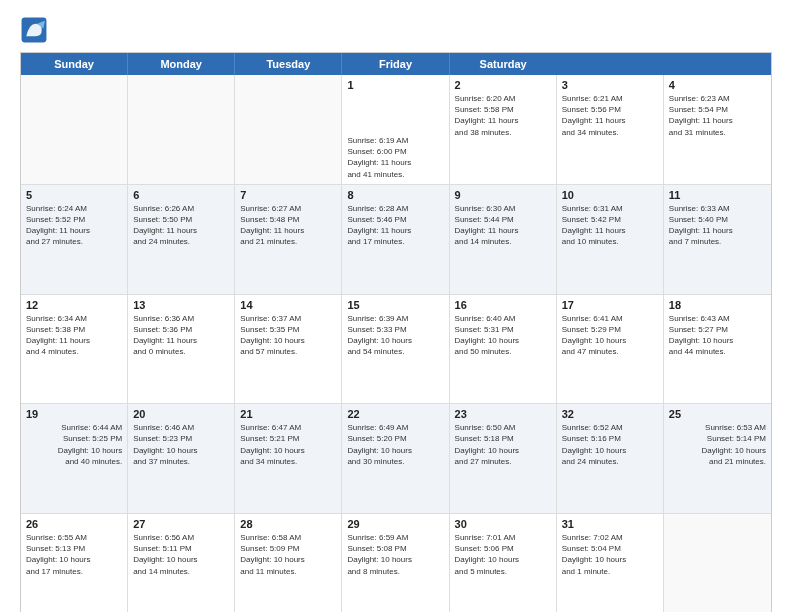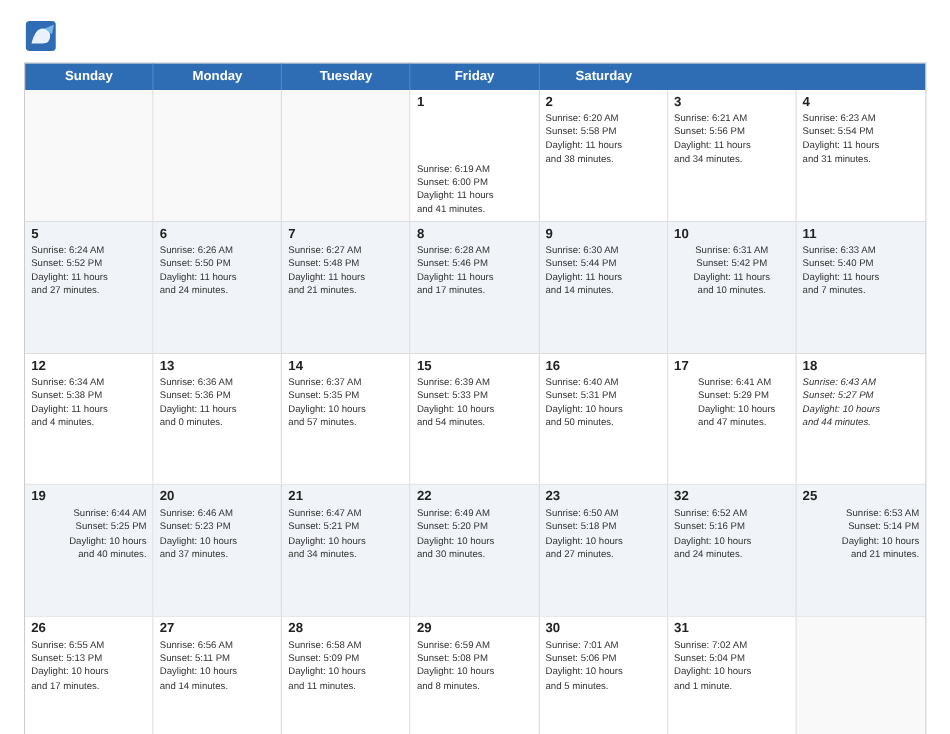--- a/index.html
+++ b/index.html
@@ -205,21 +205,21 @@
           </div>
           <div class="calendar-cell alt-row">
             <div class="cell-date">9</div>
             <div class="cell-info" style="white-space: pre-line;">Sunrise: 6:30 AM
 Sunset: 5:44 PM
 Daylight: 11 hours
 and 14 minutes.</div>
           </div>
           <div class="calendar-cell alt-row">
             <div class="cell-date">10</div>
-            <div class="cell-info" style="white-space: pre-line; text-align: center;">Sunrise: 6:31 AM
+            <div class="cell-info" style="white-space: pre-line;">Sunrise: 6:31 AM
 Sunset: 5:42 PM
 Daylight: 11 hours
 and 10 minutes.</div>
           </div>
           <div class="calendar-cell alt-row">
             <div class="cell-date">11</div>
             <div class="cell-info" style="white-space: pre-line;">Sunrise: 6:33 AM
 Sunset: 5:40 PM
 Daylight: 11 hours
 and 7 minutes.</div>
@@ -256,28 +256,28 @@
           </div>
           <div class="calendar-cell">
             <div class="cell-date">16</div>
             <div class="cell-info" style="white-space: pre-line;">Sunrise: 6:40 AM
 Sunset: 5:31 PM
 Daylight: 10 hours
 and 50 minutes.</div>
           </div>
           <div class="calendar-cell">
             <div class="cell-date">17</div>
-            <div class="cell-info" style="white-space: pre-line; margin-left: 20px;">Sunrise: 6:41 AM
+            <div class="cell-info" style="white-space: pre-line;">Sunrise: 6:41 AM
 Sunset: 5:29 PM
 Daylight: 10 hours
 and 47 minutes.</div>
           </div>
           <div class="calendar-cell">
             <div class="cell-date">18</div>
-            <div class="cell-info" style="white-space: pre-line; font-style: italic;">Sunrise: 6:43 AM
+            <div class="cell-info" style="white-space: pre-line;">Sunrise: 6:43 AM
 Sunset: 5:27 PM
 Daylight: 10 hours
 and 44 minutes.</div>
           </div>
         </div>
         <div class="calendar-row">
           <div class="calendar-cell alt-row">
             <div class="cell-date">19</div>
             <div class="cell-info" style="white-space: pre-line; text-align: right;">Sunrise: 6:44 AM
 Sunset: 5:25 PM

